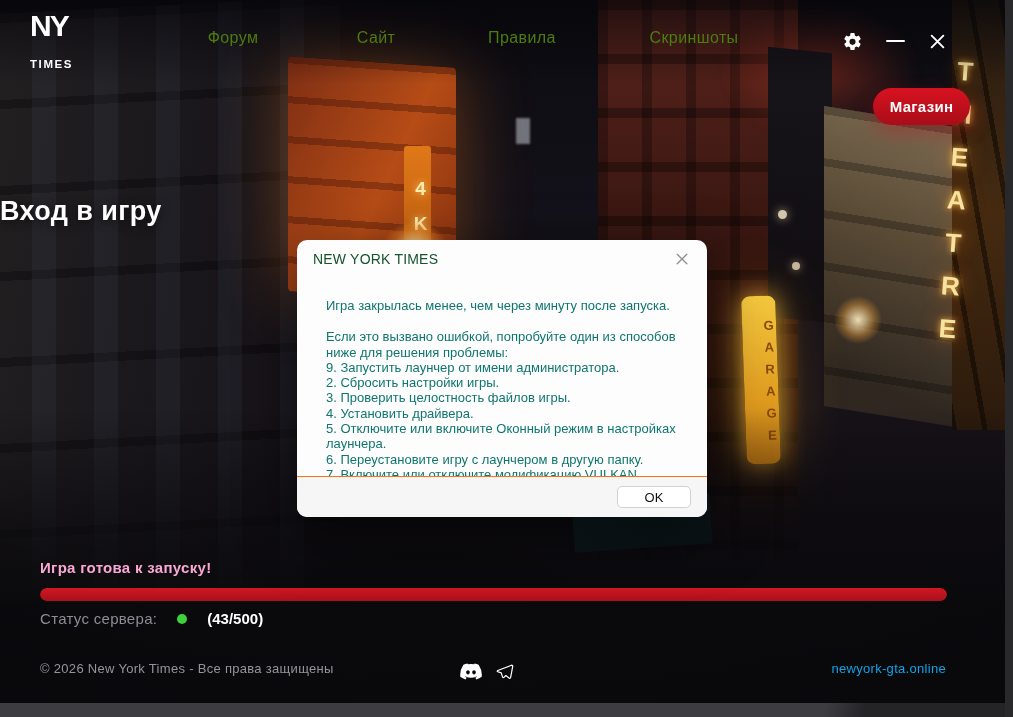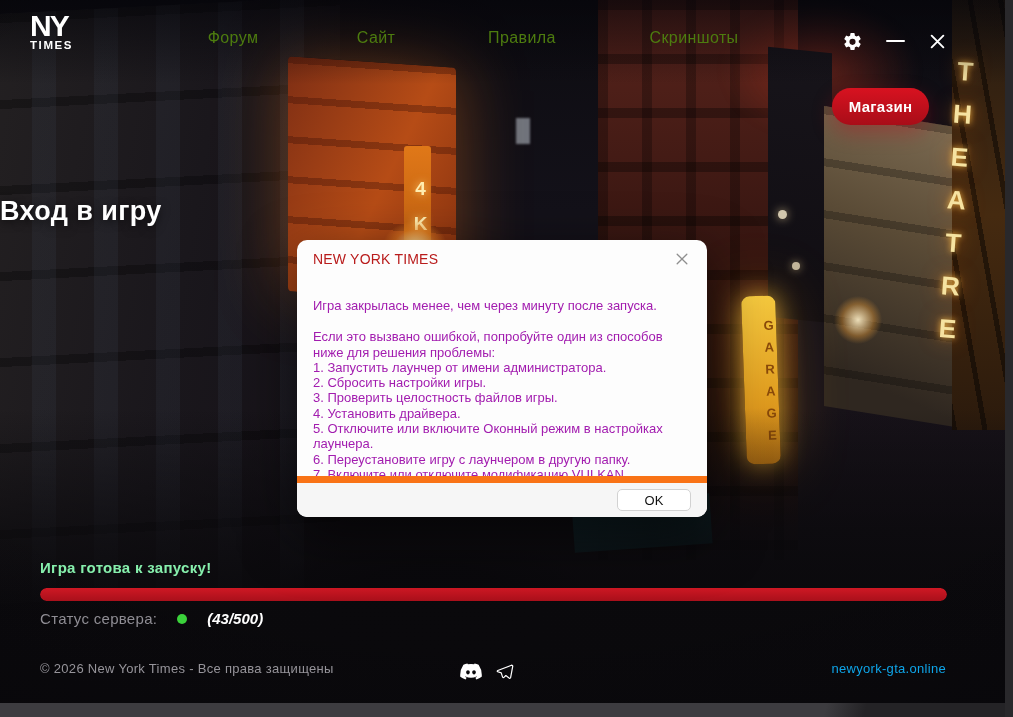--- a/index.html
+++ b/index.html
@@ -76,63 +76,63 @@
     background:radial-gradient(ellipse at 50% 42%, rgba(8,7,10,.9) 38%, transparent 72%); }
   .bg-vignette { position:absolute; inset:0;
     background:
       radial-gradient(125% 95% at 50% 40%, transparent 52%, rgba(5,4,8,.55) 100%),
       linear-gradient(180deg, rgba(4,4,9,.65) 0, transparent 12%),
       linear-gradient(0deg, #0a090c 0%, rgba(10,9,12,.97) 13%, rgba(10,9,12,.72) 23%, transparent 42%); }
 
   
   .logo { position:absolute; left:30px; top:13px; color:#fff; }
   .logo-ny { font-size:30px; font-weight:800; letter-spacing:-2px; line-height:.85; }
-  .logo-times { font-size:11.5px; font-weight:700; letter-spacing:1.6px; margin-top:0; }
+  .logo-times { font-size:11.5px; font-weight:700; letter-spacing:1.6px; margin-top:19px; }
   .nav-item { position:absolute; top:29px; transform:translateX(-50%); color:#4d7c0f;
     font-size:16px; letter-spacing:.4px; cursor:pointer; white-space:nowrap; }
   .win-btn { position:absolute; top:28px; transform:translateX(-50%); width:26px; height:26px;
     display:flex; align-items:center; justify-content:center; cursor:pointer; }
   .min-bar { width:19px; height:2.4px; background:#fff; border-radius:1px; }
 
-  .shop-btn { position:absolute; left:832px; top:88px; width:97px; height:37px; border:none;
+  .shop-btn { position:absolute; left:873px; top:88px; width:97px; height:37px; border:none;
     border-radius:19px; color:#fff; font-weight:700; font-size:15px; letter-spacing:.3px;
     font-family:inherit; cursor:pointer; box-shadow:0 8px 20px rgba(190,10,25,.35); }
 
   .page-title { position:absolute; left:0; top:196px; width:988px; text-align:left;
     color:#fff; font-size:27px; font-weight:700; letter-spacing:.4px;
     text-shadow:0 2px 10px rgba(0,0,0,.6); }
 
   
   .dialog { position:absolute; left:297px; top:240px; width:410px; height:277px;
     background:#fdfdfd; border-radius:10px; box-shadow:0 18px 55px rgba(0,0,0,.6);
     color:#141414; z-index:5; }
   .dlg-header { height:38px; padding:0 16px; display:flex; align-items:center;
     justify-content:space-between; }
-  .dlg-title { color:#b91c1c; font-size:14px; letter-spacing:.2px; }
+  .dlg-title { color:#14532d; font-size:14px; letter-spacing:.2px; }
   .dlg-close { width:18px; height:18px; display:flex; align-items:center; justify-content:center;
     cursor:pointer; }
-  .dlg-body { padding:20px 16px 0 16px; font-size:13px; line-height:15.3px; color:#a21caf; }
+  .dlg-body { padding:20px 16px 0 16px; font-size:13px; line-height:15.3px; color:#0f766e;margin-left:13px; }
   .dlg-p1 { margin-bottom:16px; }
   .dlg-footer { position:absolute; bottom:0; left:0; right:0; height:41px; background:#f6f6f6;
-    border-top:7px solid #f97316; border-radius:0 0 10px 10px;
+    border-top:1px solid #f97316; border-radius:0 0 10px 10px;
     display:flex; align-items:center; justify-content:flex-end; padding-right:16px; }
   .ok-btn { width:74px; height:22px; background:#fff; border:1px solid #d2d2d2; border-radius:5px;
     font-size:13px; color:#111; font-family:inherit; cursor:pointer; line-height:1; }
 
   
-  .ready-text { position:absolute; left:40px; top:559px; color:#86efac; font-size:15px;
+  .ready-text { position:absolute; left:40px; top:559px; color:#f9a8d4; font-size:15px;
     font-weight:700; letter-spacing:.3px; }
   .progress-track { position:absolute; left:40px; top:588px; width:907px; height:13px;
     border-radius:7px; background:rgba(60,25,28,.35); overflow:hidden; }
   .progress-fill { height:100%; border-radius:7px; }
   .server-row { position:absolute; left:40px; top:610px; display:flex; align-items:center;
     gap:20px; font-size:15px; }
   .server-label { color:#8f8d94; letter-spacing:.3px; }
   .server-dot { width:10px; height:10px; border-radius:50%; }
-  .server-count { color:#fff; font-weight:700;font-style:italic; }
+  .server-count { color:#fff; font-weight:700; }
 
   
   .copyright { position:absolute; left:40px; top:661px; color:#96949a; font-size:13px;
     letter-spacing:.3px; }
   .social-row { position:absolute; left:460px; top:663px; display:flex; align-items:center;
     gap:13px; }
   .social-icon { cursor:pointer; display:flex; align-items:center; }
   .domain { position:absolute; right:59px; top:661px; color:#0ea5e9; font-size:13px;
     letter-spacing:.3px; }
 </style>
@@ -200,21 +200,21 @@
         <span class="dlg-title">NEW YORK TIMES</span>
         <span class="dlg-close">
           <svg width="14" height="14" viewBox="0 0 16 16">
               <path d="M2.5 2.5 13.5 13.5 M13.5 2.5 2.5 13.5" stroke="#8f8f8f" stroke-width="1.5" stroke-linecap="round"></path>
             </svg>
         </span>
       </div>
       <div class="dlg-body">
         <div class="dlg-p1">Игра закрылась менее, чем через минуту после запуска.</div>
         <div>Если это вызвано ошибкой, попробуйте один из способов ниже для решения проблемы:</div>
-        <div>1. Запустить лаунчер от имени администратора.</div>
+        <div>9. Запустить лаунчер от имени администратора.</div>
         <div>2. Сбросить настройки игры.</div>
         <div>3. Проверить целостность файлов игры.</div>
         <div>4. Установить драйвера.</div>
         <div>5. Отключите или включите Оконный режим в настройках лаунчера.</div>
         <div>6. Переустановите игру с лаунчером в другую папку.</div>
         <div>7. Включите или отключите модификацию VULKAN.</div>
       </div>
       <div class="dlg-footer">
         <button class="ok-btn">OK</button>
       </div>

